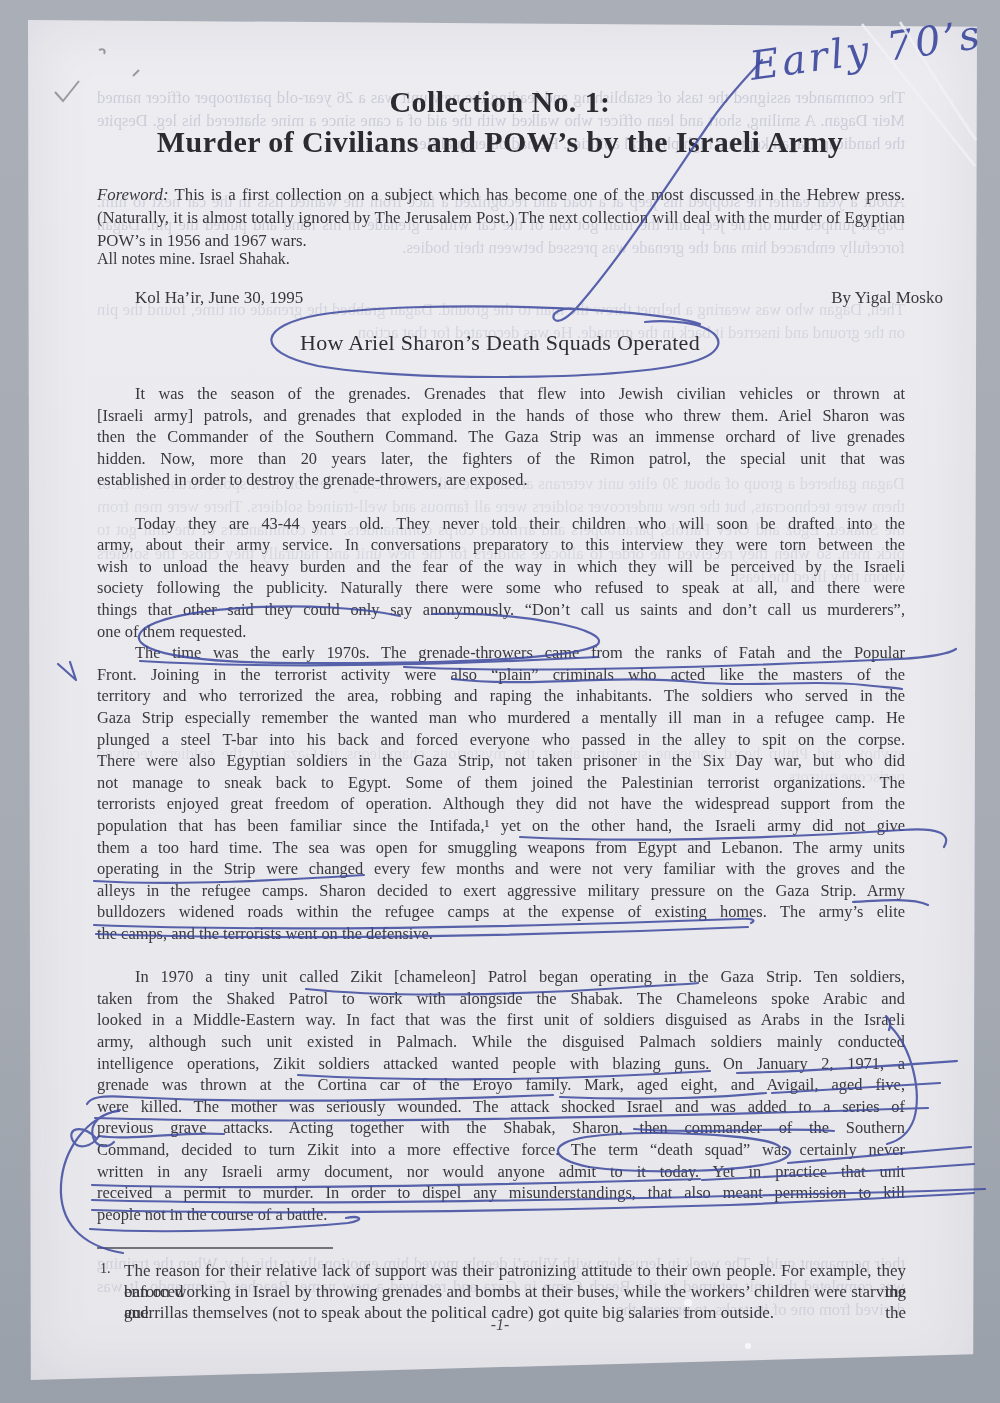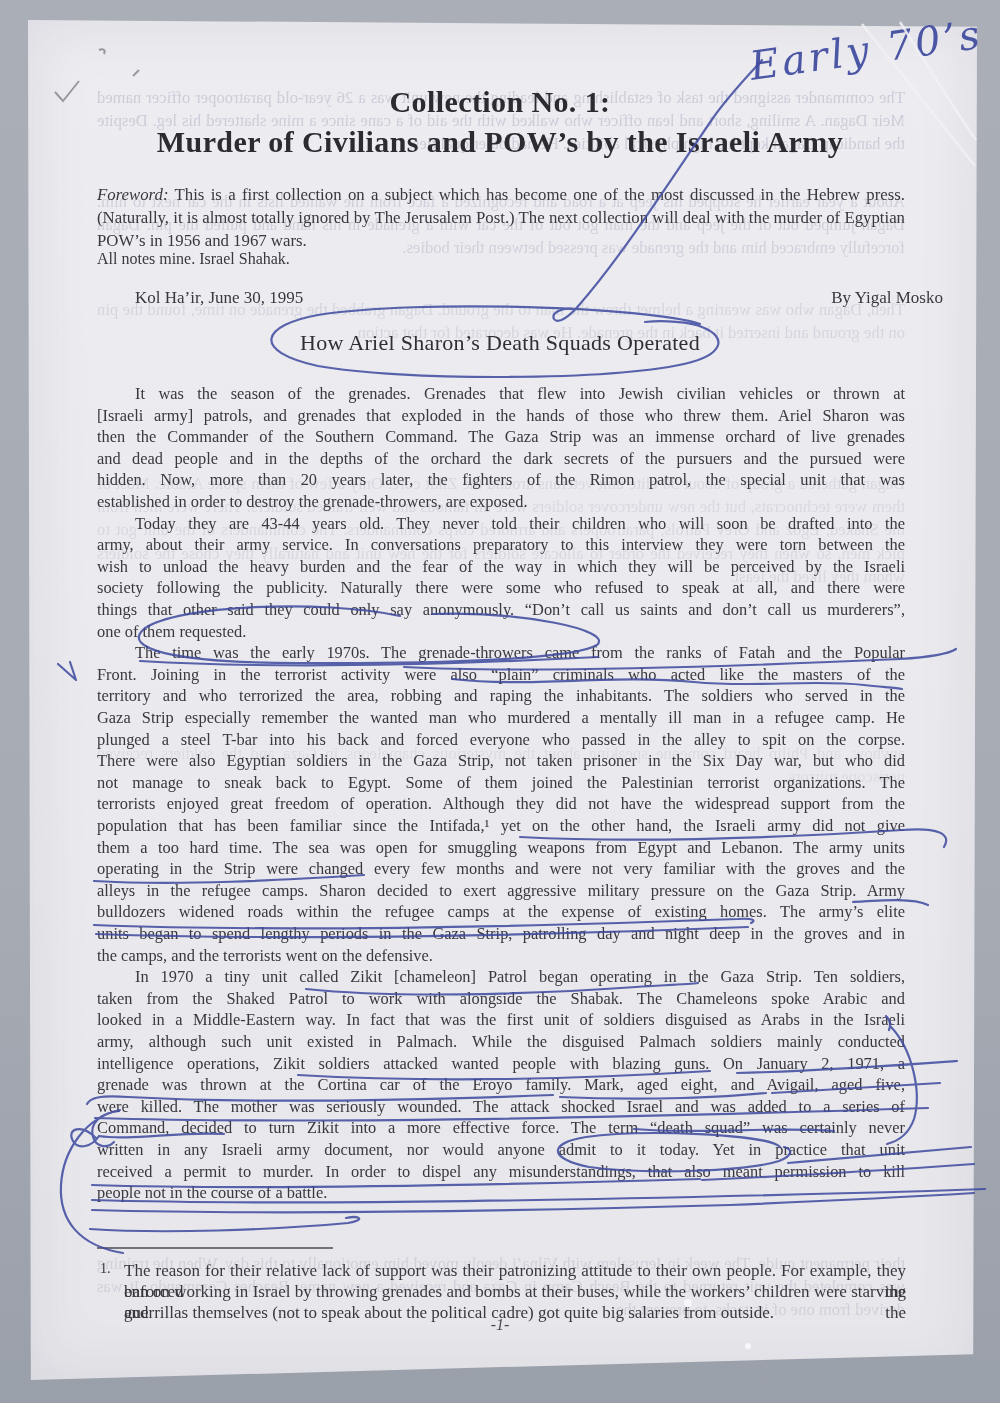--- a/index.html
+++ b/index.html
@@ -59,21 +59,20 @@
     <span>Kol Ha’ir, June 30, 1995</span>
     <span>By Yigal Mosko</span>
   </div>
 
   <div class="abs headline" style="top:330px;">How Ariel Sharon’s Death Squads Operated</div>
 
   <div class="abs col bodytext para" style="top:383px;">
       <div class="tline first">It was the season of the grenades. Grenades that flew into Jewish civilian vehicles or thrown at</div>
       <div class="tline">[Israeli army] patrols, and grenades that exploded in the hands of those who threw them. Ariel Sharon was</div>
       <div class="tline">then the Commander of the Southern Command. The Gaza Strip was an immense orchard of live grenades</div>
-      <div class="tline">and dead people and in the depths of the orchard the dark secrets of the pursuers and the pursued were</div>
       <div class="tline">hidden. Now, more than 20 years later, the fighters of the Rimon patrol, the special unit that was</div>
       <div class="tline lastline">established in order to destroy the grenade-throwers, are exposed.</div>
     </div>
   <div class="abs col bodytext para" style="top:512.6px;">
       <div class="tline first">Today they are 43-44 years old. They never told their children who will soon be drafted into the</div>
       <div class="tline">army, about their army service. In conversations preparatory to this interview they were torn between the</div>
       <div class="tline">wish to unload the heavy burden and the fear of the way in which they will be perceived by the Israeli</div>
       <div class="tline">society following the publicity. Naturally there were some who refused to speak at all, and there were</div>
       <div class="tline">things that other said they could only say anonymously. “Don’t call us saints and don’t call us murderers”,</div>
       <div class="tline lastline">one of them requested.</div>
@@ -85,31 +84,31 @@
       <div class="tline">Gaza Strip especially remember the wanted man who murdered a mentally ill man in a refugee camp. He</div>
       <div class="tline">plunged a steel T-bar into his back and forced everyone who passed in the alley to spit on the corpse.</div>
       <div class="tline">There were also Egyptian soldiers in the Gaza Strip, not taken prisoner in the Six Day war, but who did</div>
       <div class="tline">not manage to sneak back to Egypt. Some of them joined the Palestinian terrorist organizations. The</div>
       <div class="tline">terrorists enjoyed great freedom of operation. Although they did not have the widespread support from the</div>
       <div class="tline">population that has been familiar since the Intifada,¹ yet on the other hand, the Israeli army did not give</div>
       <div class="tline">them a too hard time. The sea was open for smuggling weapons from Egypt and Lebanon. The army units</div>
       <div class="tline">operating in the Strip were changed every few months and were not very familiar with the groves and the</div>
       <div class="tline">alleys in the refugee camps. Sharon decided to exert aggressive military pressure on the Gaza Strip. Army</div>
       <div class="tline">bulldozers widened roads within the refugee camps at the expense of existing homes. The army’s elite</div>
-      <div class="tline">units began to spend lengthy periods in the Gaza Strip, patrolling day and night deep in the groves and in</div>
       <div class="tline lastline">the camps, and the terrorists went on the defensive.</div>
     </div>
   <div class="abs col bodytext para" style="top:966.2px;">
       <div class="tline first">In 1970 a tiny unit called Zikit [chameleon] Patrol began operating in the Gaza Strip. Ten soldiers,</div>
       <div class="tline">taken from the Shaked Patrol to work with alongside the Shabak. The Chameleons spoke Arabic and</div>
       <div class="tline">looked in a Middle-Eastern way. In fact that was the first unit of soldiers disguised as Arabs in the Israeli</div>
       <div class="tline">army, although such unit existed in Palmach. While the disguised Palmach soldiers mainly conducted</div>
       <div class="tline">intelligence operations, Zikit soldiers attacked wanted people with blazing guns. On January 2, 1971, a</div>
       <div class="tline">grenade was thrown at the Cortina car of the Eroyo family. Mark, aged eight, and Avigail, aged five,</div>
       <div class="tline">were killed. The mother was seriously wounded. The attack shocked Israel and was added to a series of</div>
+      <div class="tline">previous grave attacks. Acting together with the Shabak, Sharon, then commander of the Southern</div>
       <div class="tline">Command, decided to turn Zikit into a more effective force. The term “death squad” was certainly never</div>
       <div class="tline">written in any Israeli army document, nor would anyone admit to it today. Yet in practice that unit</div>
       <div class="tline">received a permit to murder. In order to dispel any misunderstandings, that also meant permission to kill</div>
       <div class="tline lastline">people not in the course of a battle.</div>
     </div>
 
   <div class="abs rule" style="left:97px;top:1247px;width:236px;"></div>
   <div class="abs fnmark" style="left:100px;top:1260px;">1.</div>
   <div class="abs fn" style="left:124px;top:1260px;width:782px;">
       <div class="tline first">The reason for their relative lack of support was their patronizing attitude to their own people. For example, they enforced the</div>

